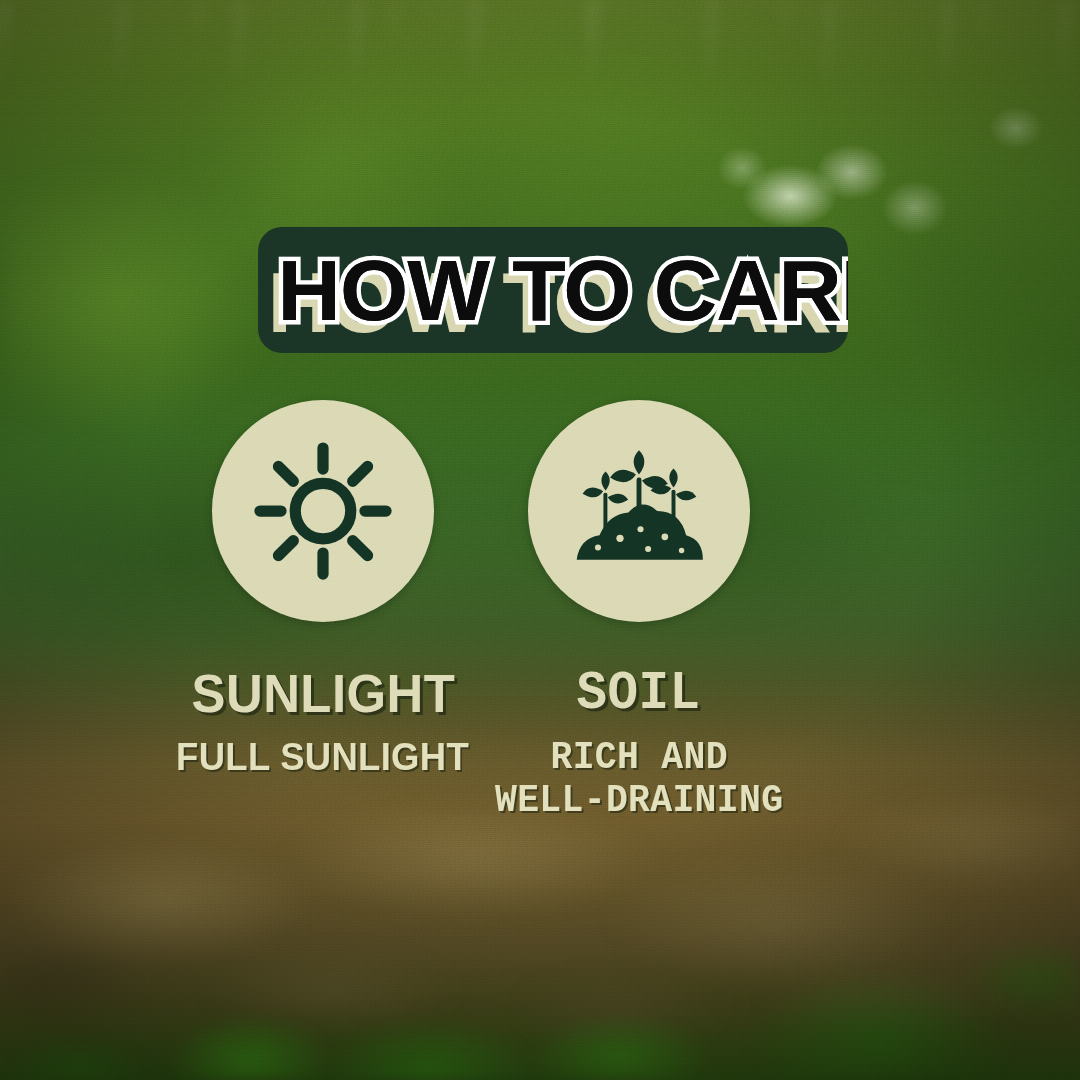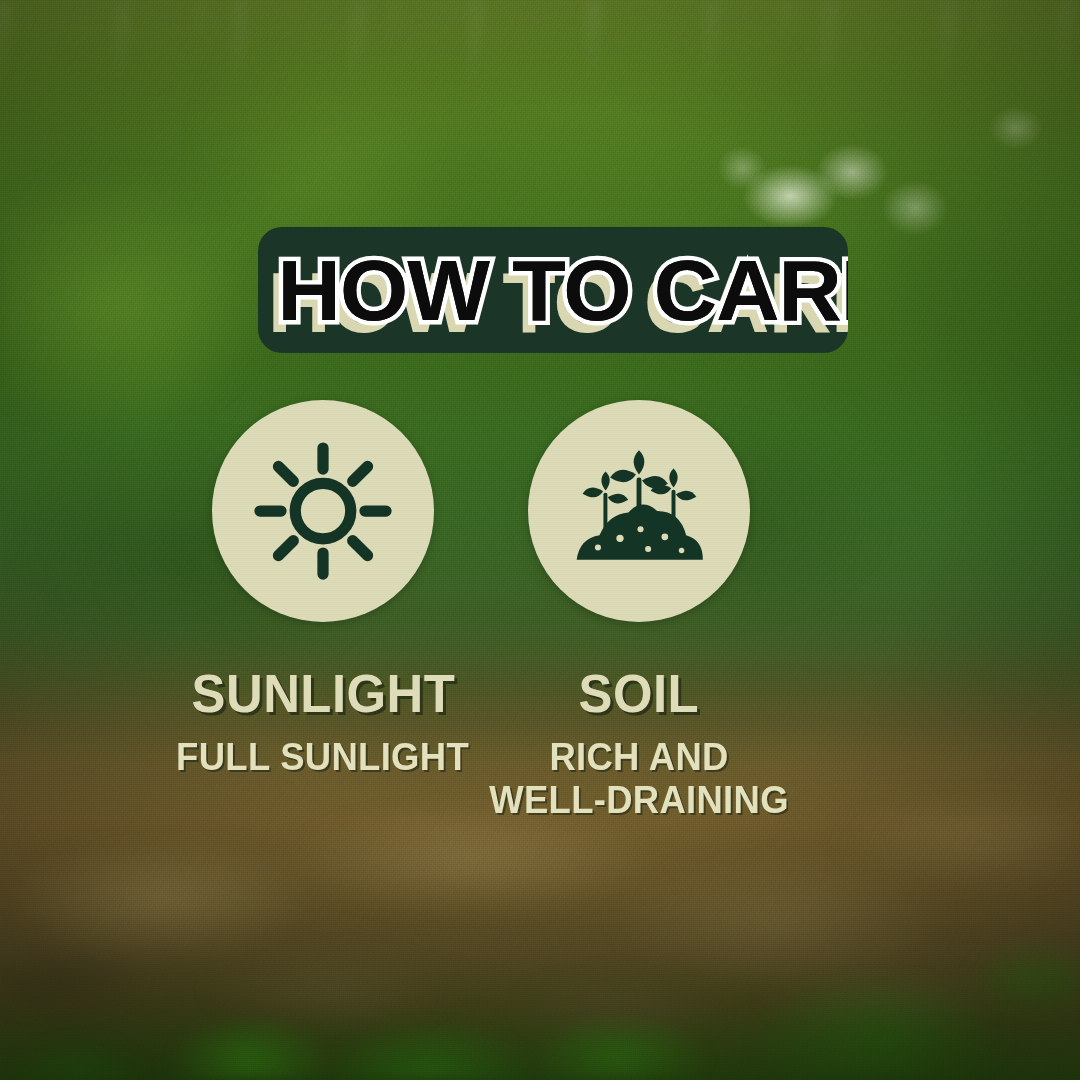--- a/index.html
+++ b/index.html
@@ -183,21 +183,21 @@
     justify-content:center;
     gap:0;
   }
   .care-col {
     width:320px;
     display:flex;
     flex-direction:column;
     align-items:center;
   }
   .care-col.col-0 { margin-left:6px; }
-  .care-col.col-2 { margin-left:-4px; }
+  .care-col.col-2 { margin-left:-4px;font-family:Liberation Mono, monospace; }
 
   .icon-circle {
     width:222px; height:222px;
     border-radius:50%;
     background:#dcdab6;
     display:flex; align-items:center; justify-content:center;
     position:relative;
     overflow:hidden;
     box-shadow:0 2px 10px rgba(0,0,0,.22);
   }

